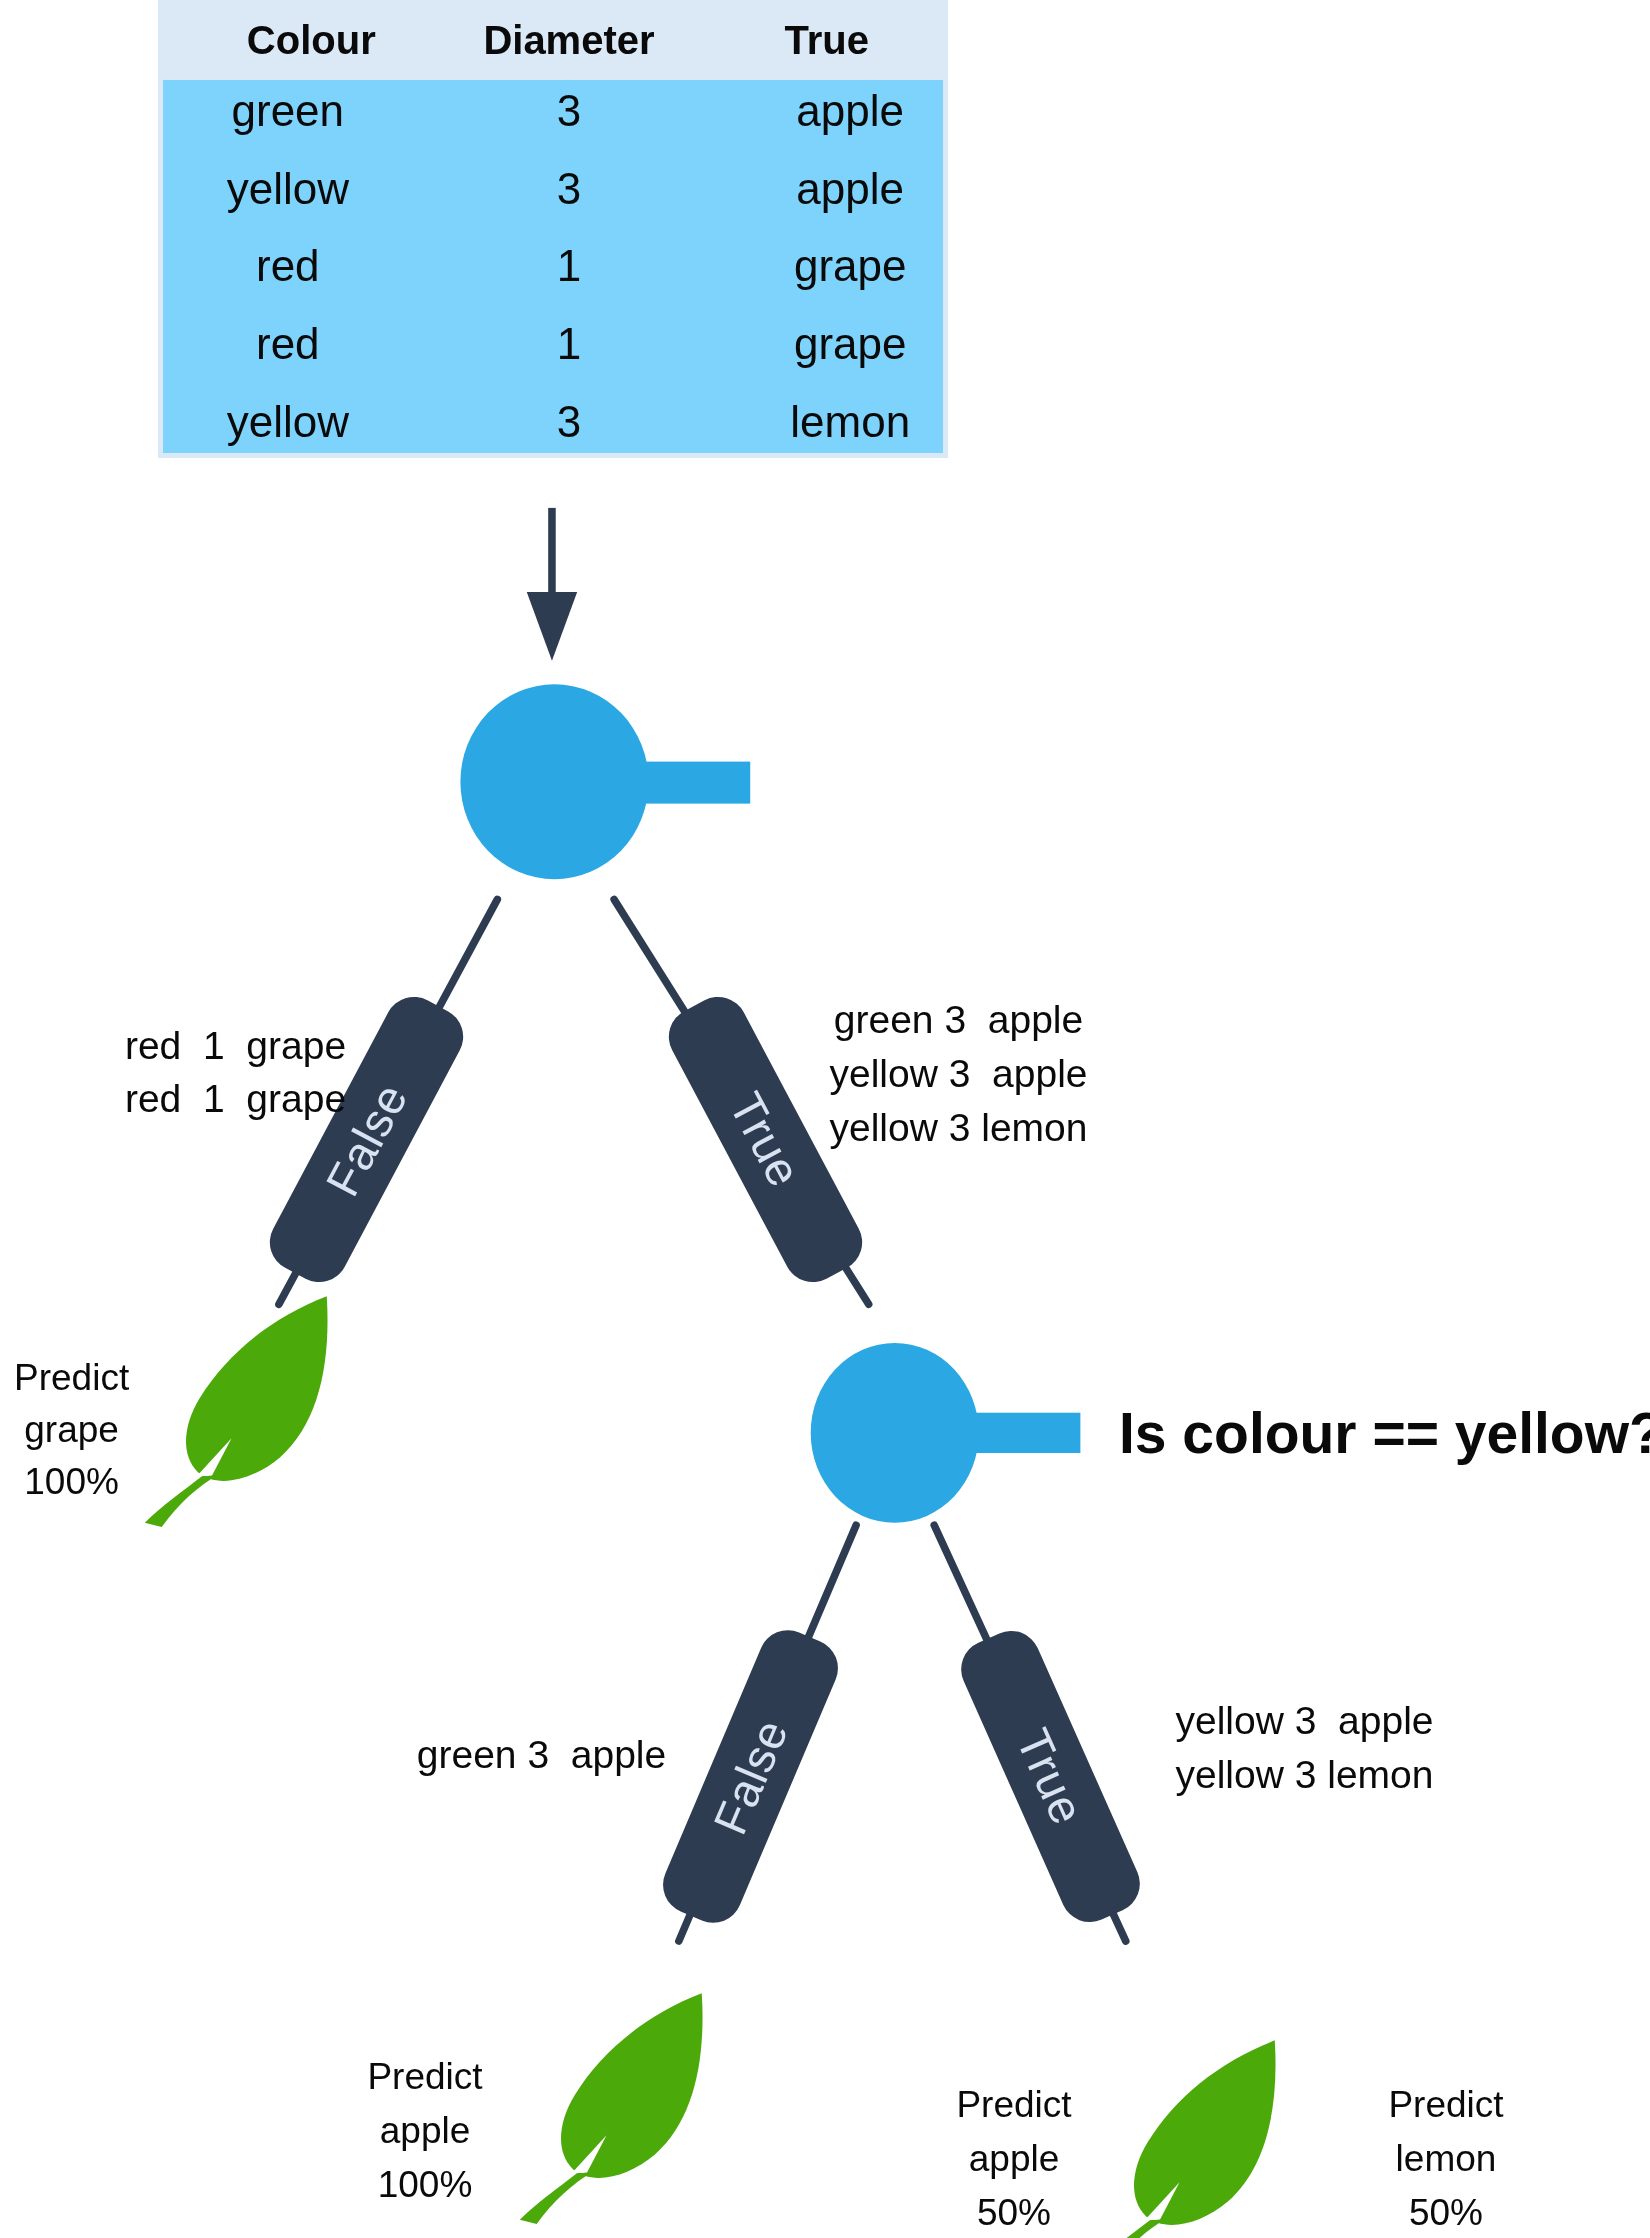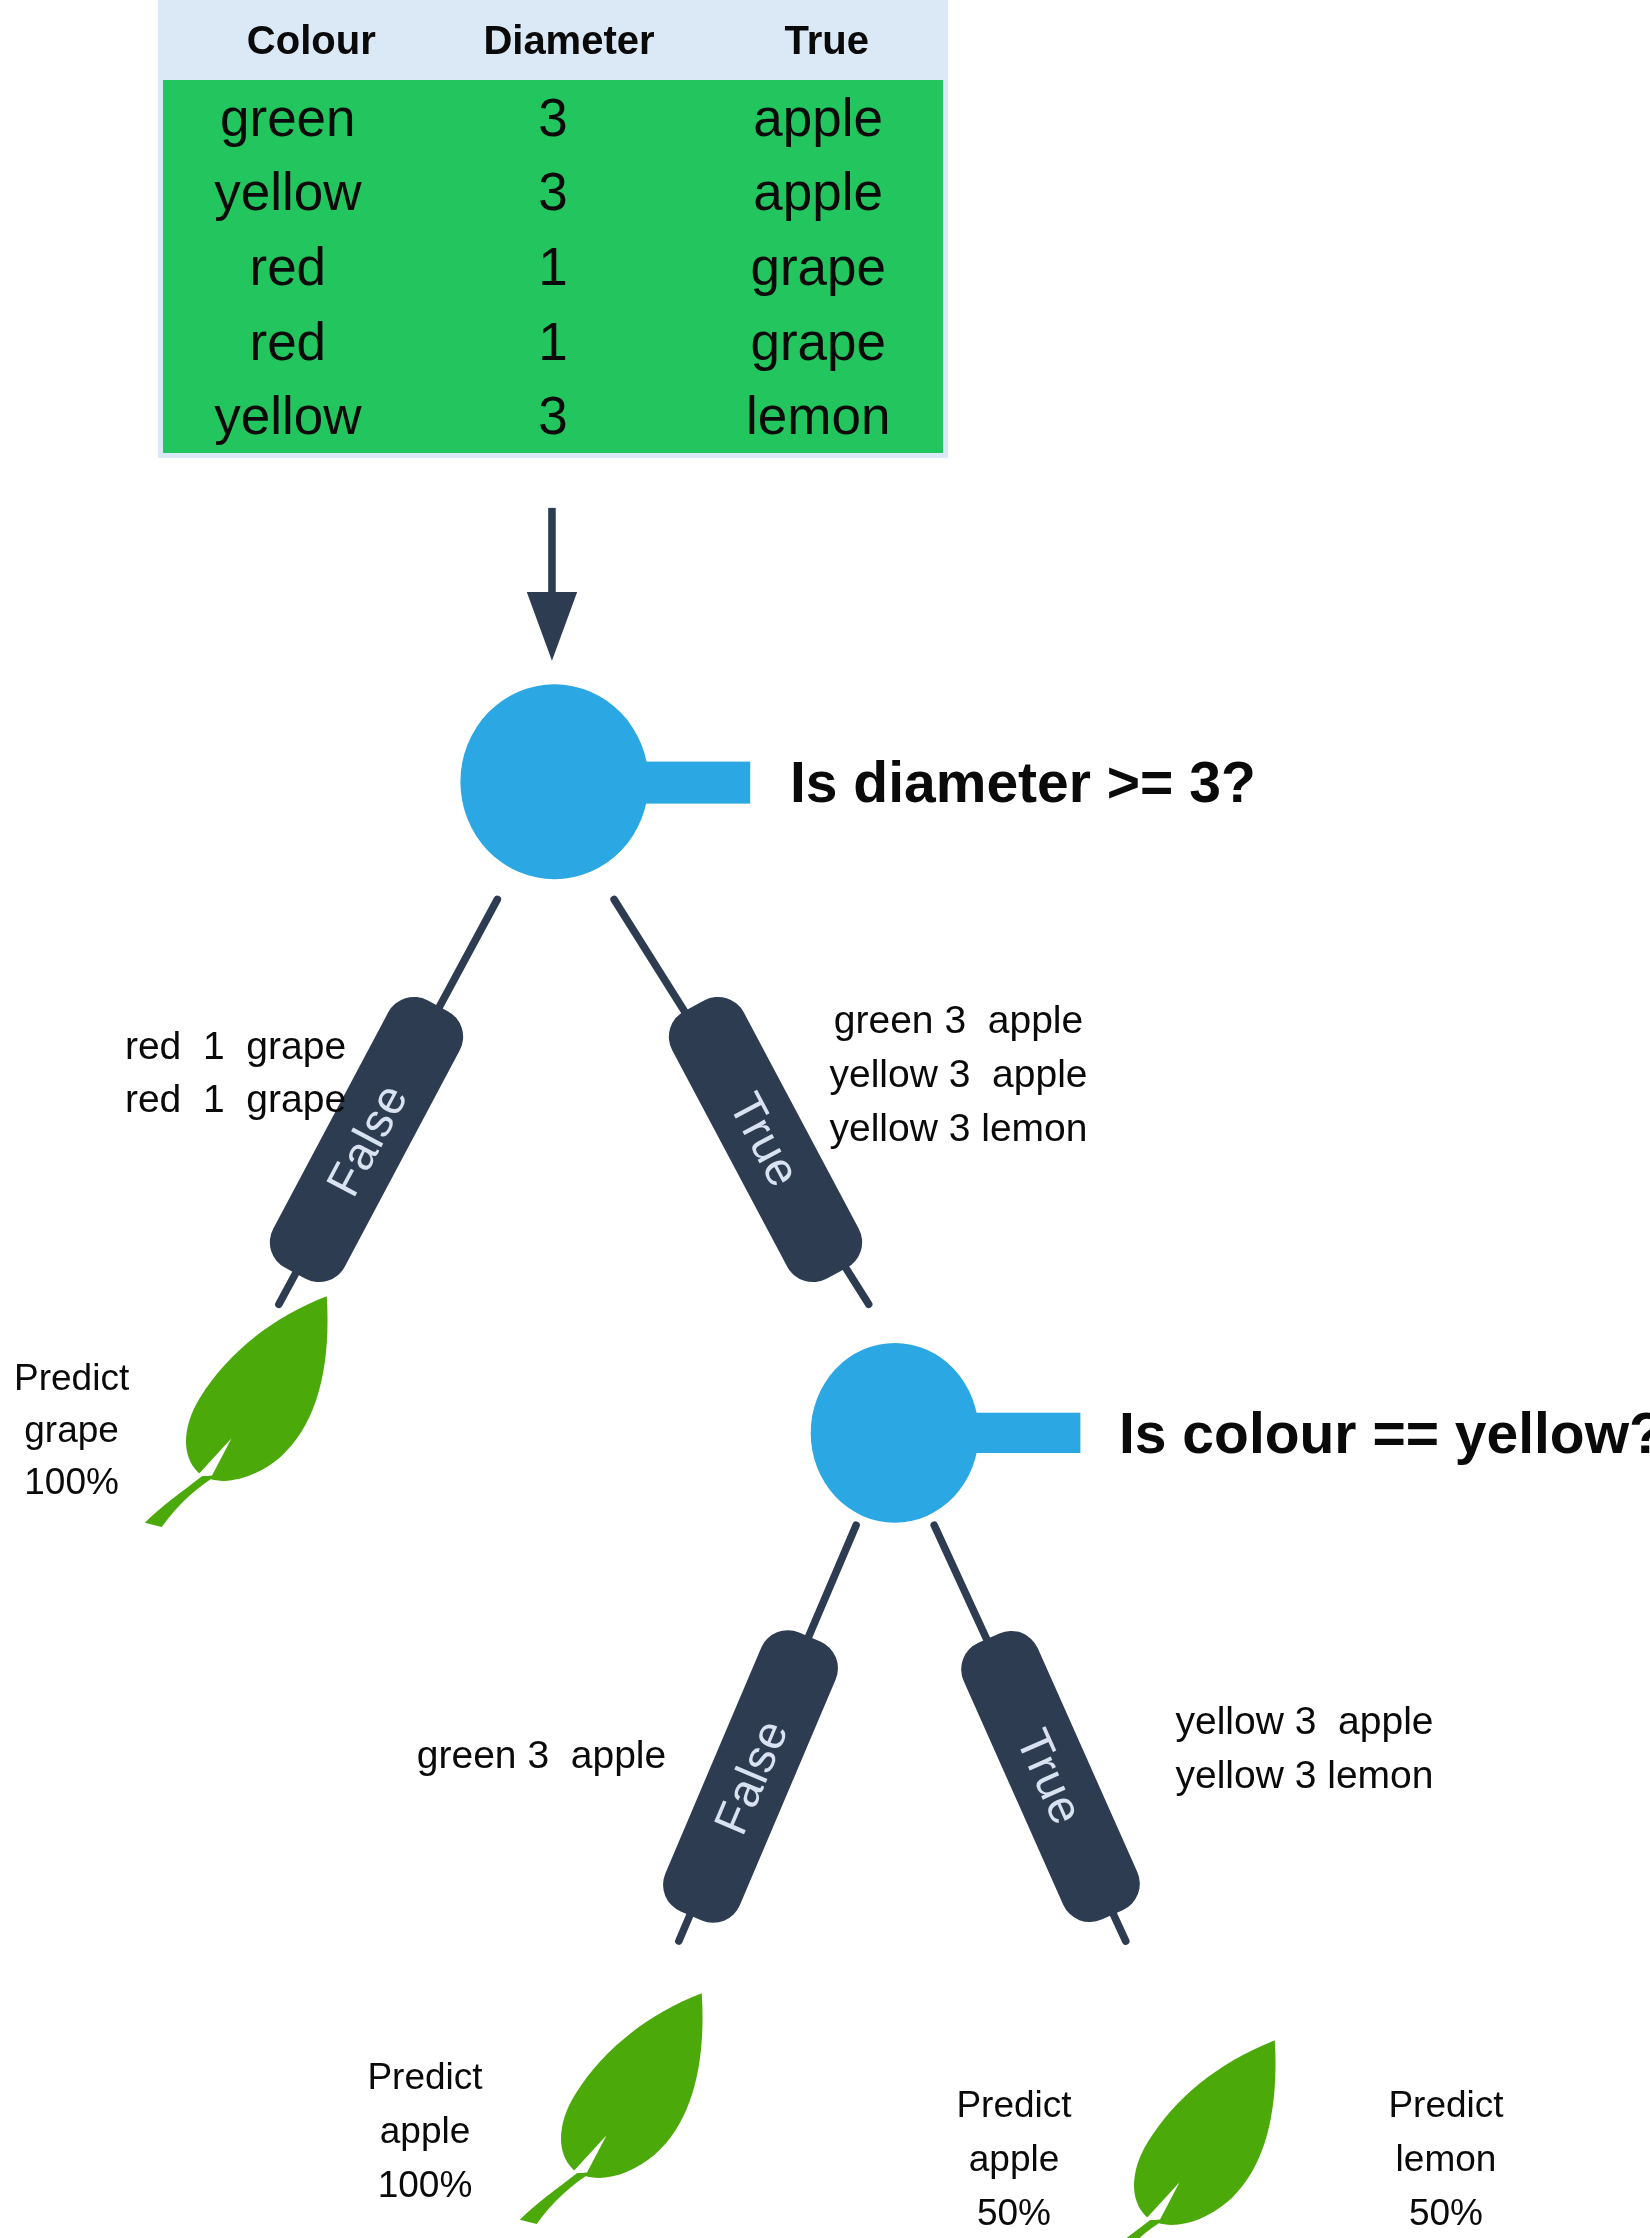--- a/index.html
+++ b/index.html
@@ -8,24 +8,24 @@
     overflow:hidden;font-family:"Liberation Sans",sans-serif;color:#0a0a0a;
   }
   
   .dtable{position:absolute;left:158px;top:0;width:790px;height:458px;}
   .dtable-header{
     position:absolute;left:0;top:0;right:0;height:80px;background:#dbe8f6;
     display:grid;grid-template-columns:32% 36% 32%;align-items:center;
     font-weight:700;font-size:40px;padding-left:32px;
   }
   .dtable-body{
-    position:absolute;left:0;top:80px;right:0;bottom:0;background:#22c55e;
+    position:absolute;left:0;top:80px;right:0;bottom:0;background:#7dd3fc;
     border:5px solid #dbe8f6;border-top:none;
     display:grid;grid-template-columns:32% 36% 32%;grid-auto-rows:1fr;
-    align-items:center;font-size:53px;
+    align-items:center;font-size:44px;gap:16px;
   }
   .cell{text-align:center;white-space:pre;}
   
   .shapes{position:absolute;left:0;top:0;pointer-events:none;}
   
   .q{position:absolute;font-weight:700;font-size:57px;white-space:nowrap;line-height:66px;}
   .q1{left:790px;top:749px;}
   .q2{left:1119px;top:1400px;}
   
   .pill{
@@ -100,21 +100,20 @@
     <line x1="1019" y1="1815" x2="808" y2="2310" stroke-width="9" stroke-linecap="round" stroke="#2e3c52"></line>
     <line x1="1112" y1="1815" x2="1340" y2="2310" stroke-width="9" stroke-linecap="round" stroke="#2e3c52"></line>
 
     <rect x="745" y="906" width="148" height="50" fill="#2ba7e3"></rect>
     <ellipse cx="660" cy="930" rx="112" ry="116" fill="#2ba7e3"></ellipse>
 
     <rect x="1148" y="1681" width="138" height="48" fill="#2ba7e3"></rect>
     <ellipse cx="1065" cy="1705" rx="100" ry="107" fill="#2ba7e3"></ellipse>
   </svg>
 
-  <div class="q q1">Is diameter &gt;= 3?</div>
   <div class="q q2">Is colour == yellow?</div>
 
   <div class="pill pill-f1">
     <span>False</span>
   </div>
   <div class="pill pill-t1">
     <span>True</span>
   </div>
   <div class="pill pill-f2">
     <span>False</span>

